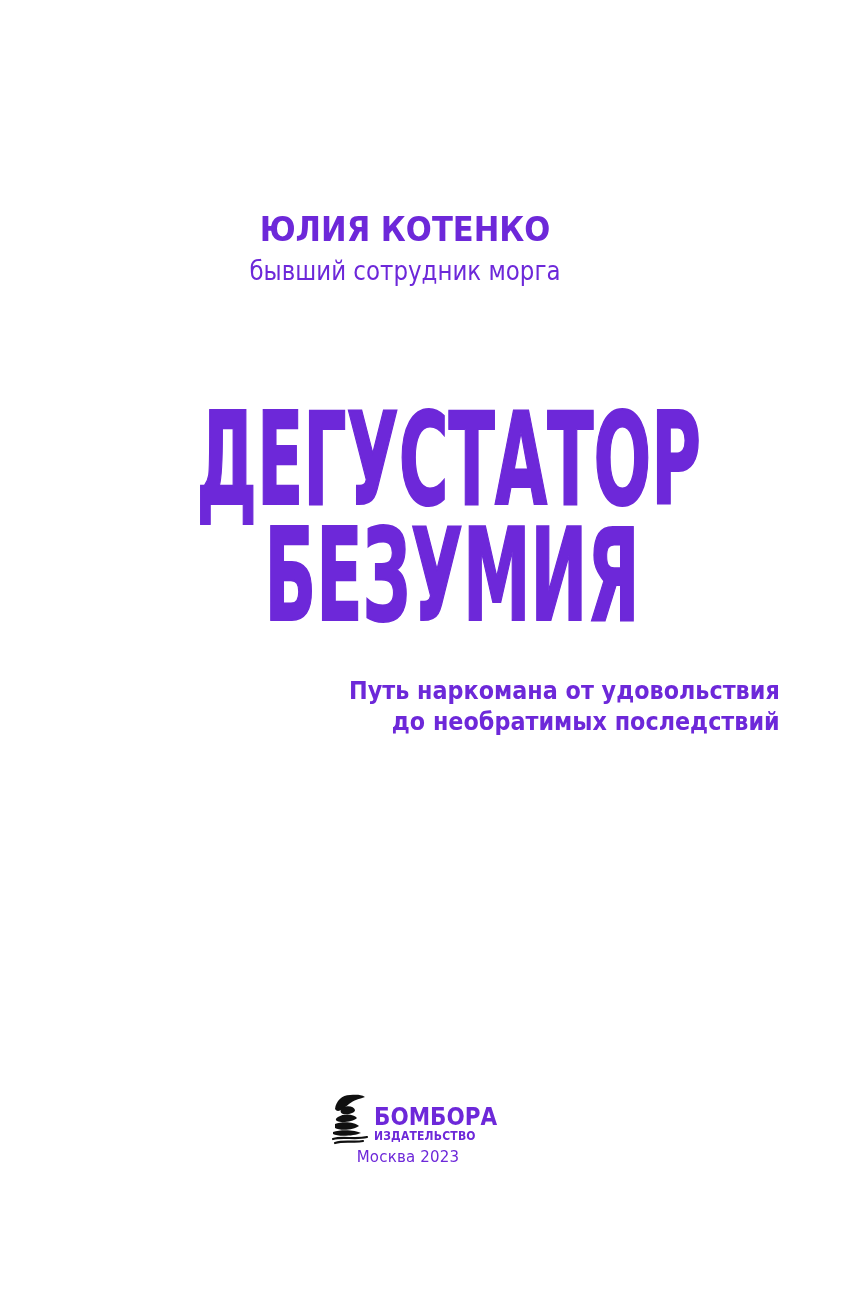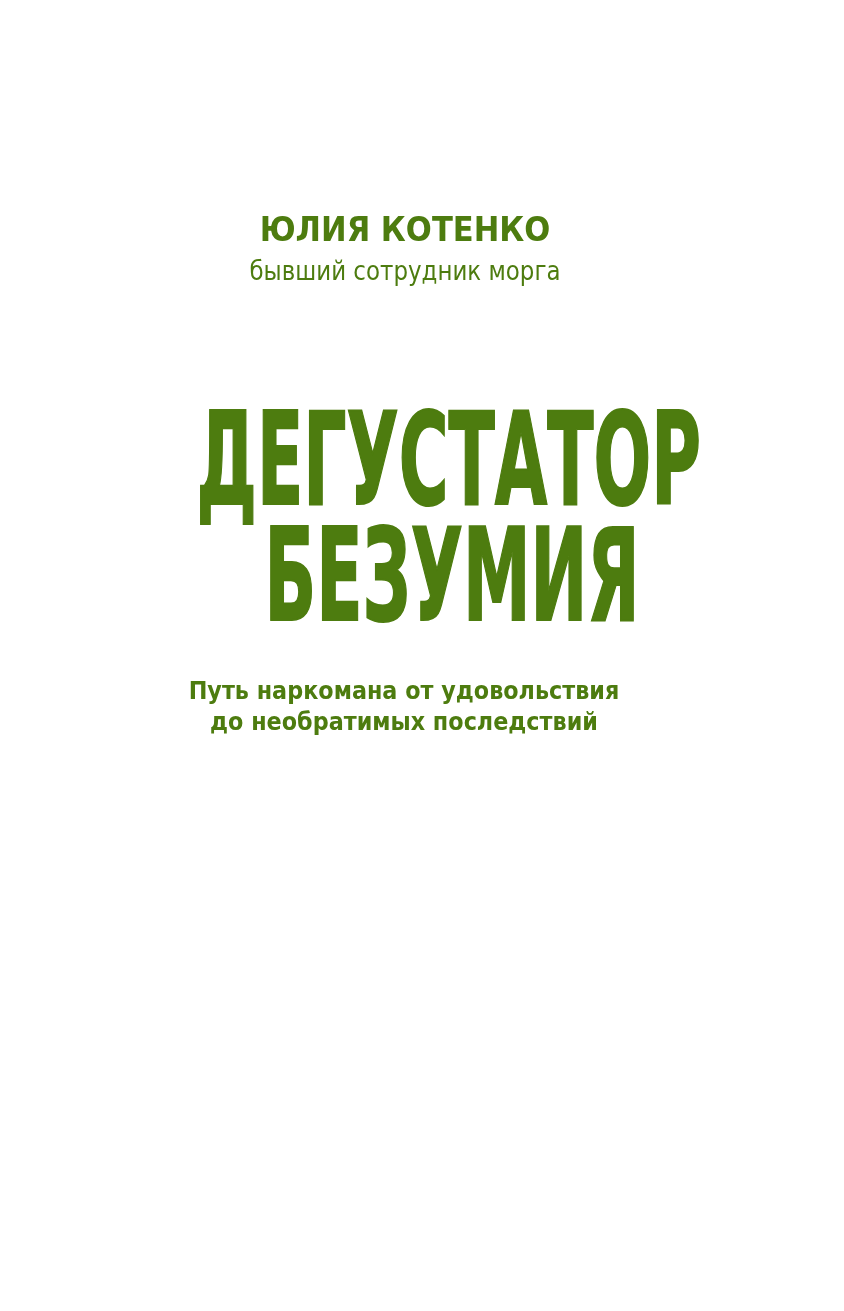--- a/index.html
+++ b/index.html
@@ -7,21 +7,21 @@
     padding: 0;
     background: #ffffff;
   }
   .page {
     position: relative;
     width: 844px;
     height: 1311px;
     background: #ffffff;
     overflow: hidden;
     font-family: "DejaVu Sans", "Liberation Sans", sans-serif;
-    color: #4d7c0f;
+    color: #6d28d9;
   }
 
   
   .author-block {
     position: absolute;
     top: 209px;
     left: 0;
     right: 34px;
     text-align: center;
   }
@@ -60,21 +60,21 @@
     transform: scaleX(0.53);
     white-space: nowrap;
   }
 
   
   .subtitle-block {
     position: absolute;
     top: 676px;
     left: 0;
     right: 36px;
-    text-align: center;
+    text-align: right;
   }
   .subtitle-line {
     display: block;
     font-size: 24px;
     line-height: 31px;
     font-weight: bold;
     transform: scaleX(0.93);
     white-space: nowrap;
   }
 
@@ -146,14 +146,41 @@
   <h1 class="title-block">
     <span class="title-line">ДЕГУСТАТОР</span>
     <span class="title-line">БЕЗУМИЯ</span>
   </h1>
 
   <div class="subtitle-block">
     <span class="subtitle-line">Путь наркомана от удовольствия</span>
     <span class="subtitle-line">до необратимых последствий</span>
   </div>
 
+  <div class="publisher-block">
+    <div class="pub-row">
+      <span>
+        <svg class="logo-icon" viewBox="0 0 40 52" xmlns="http://www.w3.org/2000/svg" aria-hidden="true">
+          <g fill="#101010" stroke="none">
+
+            <path d="M6,16 C7,8 13,2 21,2 C26,2 31,1 36,4 C30,6 25,7 20,11 C15,15 9,21 6,16 Z"></path>
+            <path d="M13,15 C18,12 25,13 26,17 C26,20 19,22 14,21 C11,20 11,17 13,15 Z"></path>
+            <path d="M9,24 C15,20 25,21 28,25 C24,29 12,30 8,28 C6,27 7,25 9,24 Z"></path>
+
+            <path d="M6,31 C13,28 26,29 30,33 C25,37 11,38 6,35 Z"></path>
+            <path d="M4,39 C12,36 27,37 32,40 C25,43 9,44 4,41 Z"></path>
+          </g>
+          <g fill="none" stroke="#101010" stroke-width="2.2" stroke-linecap="round">
+
+            <path d="M4,46 C14,43 26,47 38,44"></path>
+            <path d="M6,50 C16,47 26,50 34,48"></path>
+          </g>
+        </svg>
+      </span>
+      <span class="pub-text">
+        <span class="pub-name">БОМБОРА</span>
+        <span class="pub-desc">ИЗДАТЕЛЬСТВО</span>
+      </span>
+    </div>
+    <div class="pub-city">Москва 2023</div>
+  </div>
 
 </div>
 
 </body></html>

